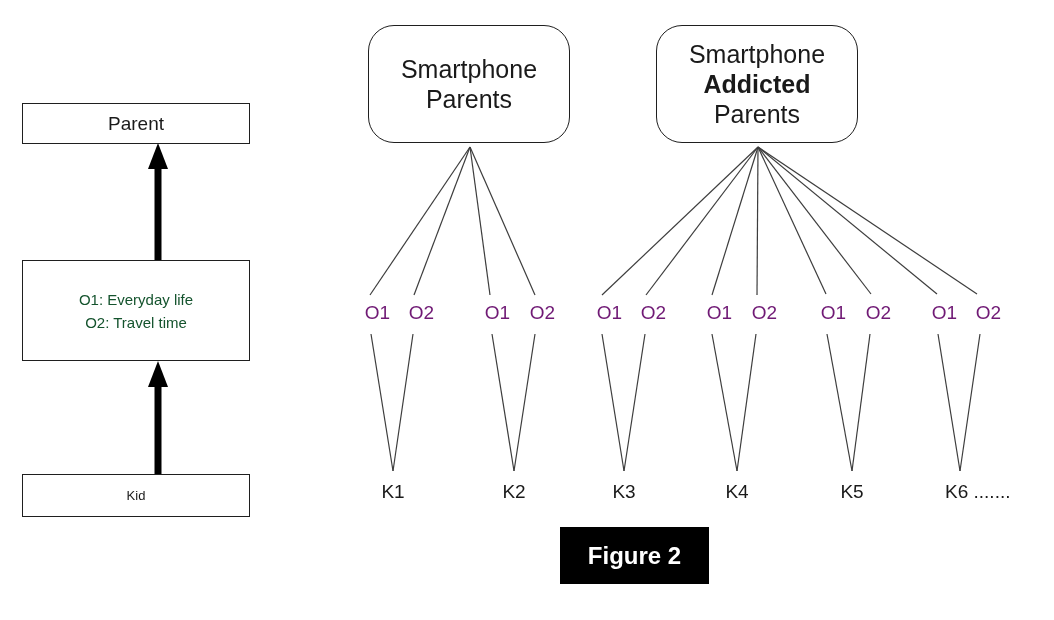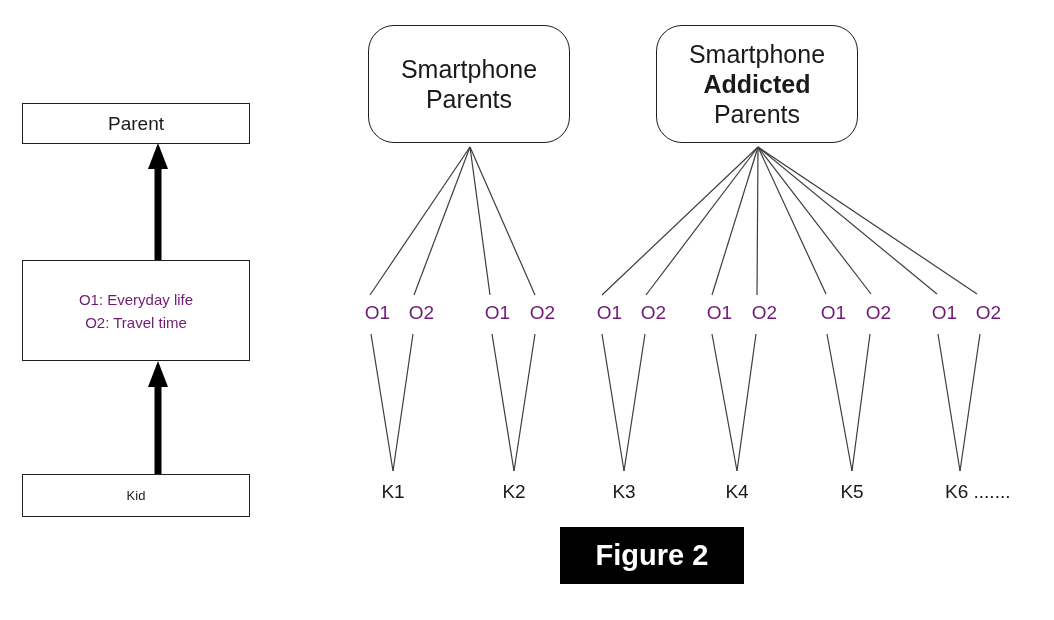--- a/index.html
+++ b/index.html
@@ -34,21 +34,21 @@
     align-items: center;
     justify-content: center;
     text-align: center;
     color: #1a1a1a;
     box-sizing: border-box;
   }
   .parent-box { top: 103px; height: 41px; font-size: 19px; }
   .kid-box    { top: 474px; height: 43px; font-size: 13px; }
   .measurement-box { top: 260px; height: 101px; }
   .measurement-title { font-size: 20px; line-height: 28px; color: #1a1a1a; }
-  .measurement-sub   { font-size: 15px; line-height: 23px; color: #701a75; }
+  .measurement-sub   { font-size: 15px; line-height: 23px; color: #14532d; }
   
   .group-box {
     position: absolute;
     top: 25px;
     width: 202px;
     height: 118px;
     border: 1.5px solid #1f1f1f;
     border-radius: 26px;
     background: #ffffff;
     display: flex;
@@ -81,25 +81,25 @@
     text-align: center;
     font-size: 19px;
     color: #1a1a1a;
   }
   .k-label.wide { width: 100px; text-align: left; }
   
   .figure-caption {
     position: absolute;
     left: 560px;
     top: 527px;
-    width: 184px;
+    width: 149px;
     height: 57px;
     background: #000000;
     color: #ffffff;
-    font-size: 29px;
+    font-size: 24px;
     font-weight: bold;
     display: flex;
     align-items: center;
     justify-content: center;
   }
 </style>
 </head>
 <body>
 
 <div class="canvas">

